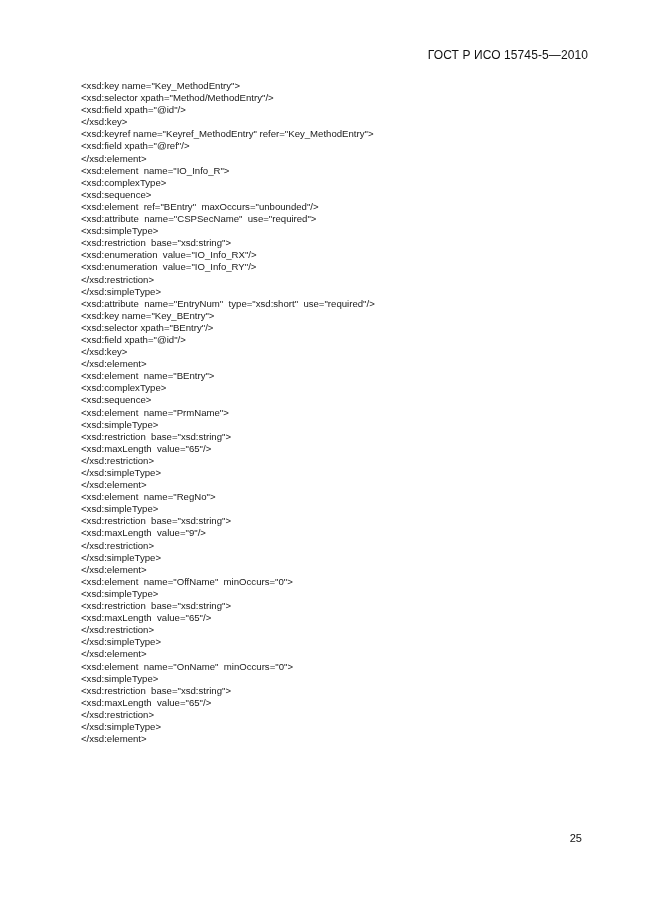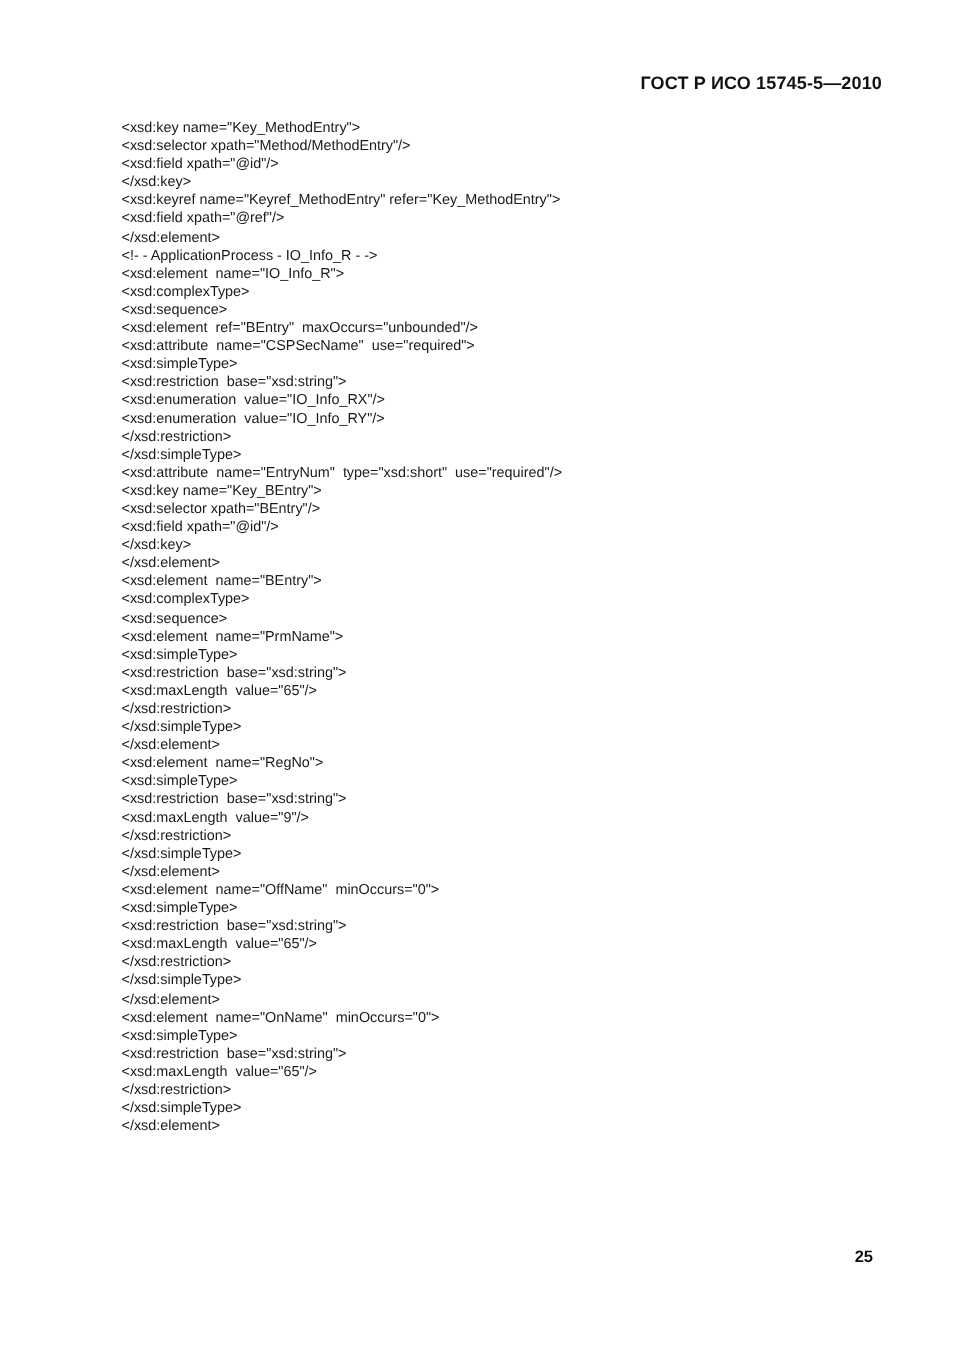--- a/index.html
+++ b/index.html
@@ -13,21 +13,21 @@
       position: relative;
       overflow: hidden;
       font-family: "Liberation Sans", sans-serif;
       color: #1a1a1a;
     }
     .page-header {
       position: absolute;
       top: 48px;
       right: 58px;
       font-size: 12px;
-      font-weight: bold;
+      font-weight: normal;
       color: #111111;
       letter-spacing: 0.1px;
     }
     .code-block {
       position: absolute;
       top: 80px;
       left: 81px;
       right: 40px;
       margin: 0;
       padding: 0;
@@ -39,37 +39,35 @@
       height: 12.1px;
       white-space: pre;
       color: #1a1a1a;
     }
     .page-number {
       position: absolute;
       top: 832px;
       right: 64px;
       font-size: 11px;
       color: #111111;
-      font-weight: bold;
     }
   </style>
 </head>
 <body>
 
 <div class="page-header">ГОСТ Р ИСО 15745-5—2010</div>
 
 <ul class="code-block" id="code-block">
     <li class="code-line">&lt;xsd:key name="Key_MethodEntry"&gt;</li>
     <li class="code-line">&lt;xsd:selector xpath="Method/MethodEntry"/&gt;</li>
     <li class="code-line">&lt;xsd:field xpath="@id"/&gt;</li>
     <li class="code-line">&lt;/xsd:key&gt;</li>
     <li class="code-line">&lt;xsd:keyref name="Keyref_MethodEntry" refer="Key_MethodEntry"&gt;</li>
     <li class="code-line">&lt;xsd:field xpath="@ref"/&gt;</li>
     <li class="code-line">&lt;/xsd:element&gt;</li>
-    <li class="code-line">&lt;!- - ApplicationProcess - IO_Info_R - -&gt;</li>
     <li class="code-line">&lt;xsd:element  name="IO_Info_R"&gt;</li>
     <li class="code-line">&lt;xsd:complexType&gt;</li>
     <li class="code-line">&lt;xsd:sequence&gt;</li>
     <li class="code-line">&lt;xsd:element  ref="BEntry"  maxOccurs="unbounded"/&gt;</li>
     <li class="code-line">&lt;xsd:attribute  name="CSPSecName"  use="required"&gt;</li>
     <li class="code-line">&lt;xsd:simpleType&gt;</li>
     <li class="code-line">&lt;xsd:restriction  base="xsd:string"&gt;</li>
     <li class="code-line">&lt;xsd:enumeration  value="IO_Info_RX"/&gt;</li>
     <li class="code-line">&lt;xsd:enumeration  value="IO_Info_RY"/&gt;</li>
     <li class="code-line">&lt;/xsd:restriction&gt;</li>

